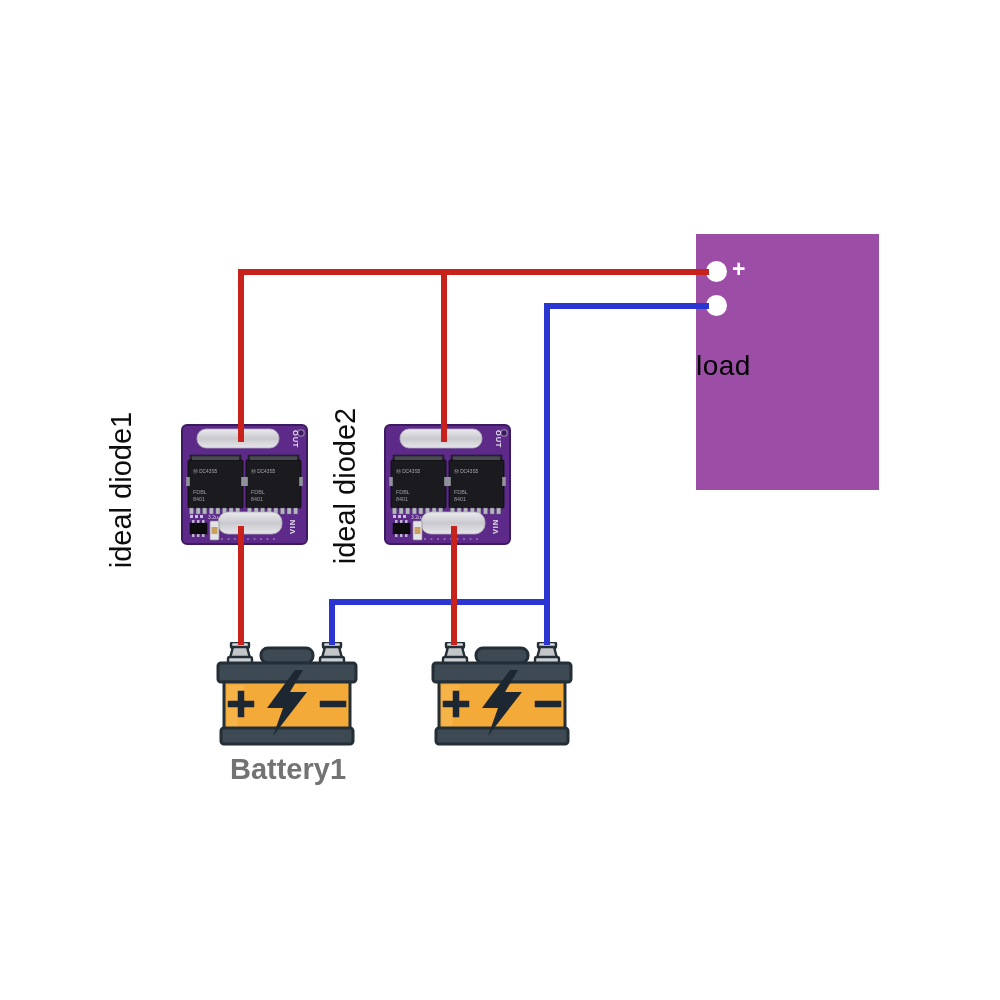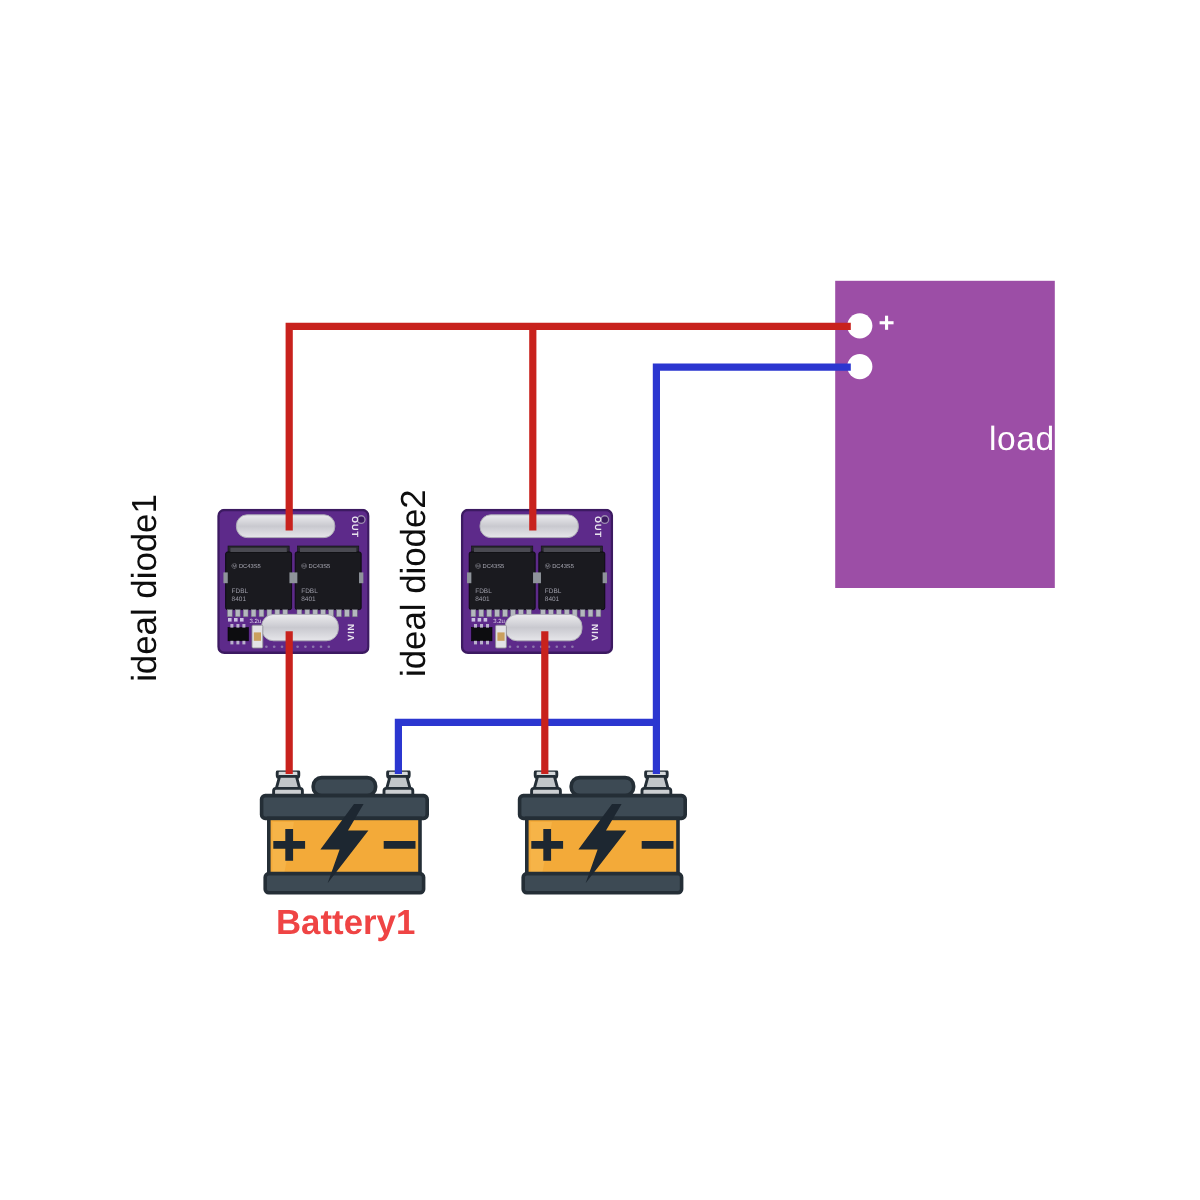--- a/index.html
+++ b/index.html
@@ -6,37 +6,37 @@
   .canvas{
     position:relative;width:1000px;height:1000px;background:#ffffff;
     font-family:"Liberation Sans",sans-serif;overflow:hidden;
   }
   
   .load-box{position:absolute;left:696px;top:234px;width:183px;height:256px;background:#9c4ea6;}
   .load-terminal{position:absolute;width:21px;height:21px;border-radius:50%;background:#ffffff;}
   .load-terminal.t-plus{left:10px;top:27px;}
   .load-terminal.t-minus{left:10px;top:61px;}
   .load-plus-label{position:absolute;left:36px;top:24px;color:#ffffff;font-size:23px;font-weight:600;line-height:1;}
-  .load-label{position:absolute;left:0;top:116px;width:100%;text-align:right;color:#ffffff;font-size:28px;font-weight:500;letter-spacing:0.5px;}
+  .load-label{position:absolute;left:0;top:116px;width:100%;text-align:left;color:#000000;font-size:28px;font-weight:500;letter-spacing:0.5px;}
   
   .module{position:absolute;width:127px;height:121px;}
   .module.m1{left:181px;top:424px;}
   .module.m2{left:384px;top:424px;}
   
   .rot-label{
     position:absolute;width:170px;height:34px;line-height:34px;text-align:center;
     color:#0d0d0d;font-size:29px;transform:rotate(-90deg);white-space:nowrap;
   }
   .rot-label.l1{left:36px;top:473px;}
   .rot-label.l2{left:260px;top:469px;}
   
   .battery{position:absolute;width:144px;height:108px;}
   .battery.b1{left:215px;top:642px;}
   .battery.b2{left:430px;top:642px;}
-  .battery-label{position:absolute;width:144px;text-align:center;color:#ef4444;font-size:29px;font-weight:600;}
+  .battery-label{position:absolute;width:144px;text-align:center;color:#737373;font-size:29px;font-weight:600;}
   .battery-label.bl1{left:216px;top:753px;}
   .battery-label.bl2{left:431px;top:753px;}
   
   .wires{position:absolute;left:0;top:0;width:1000px;height:1000px;pointer-events:none;}
   .hidden-defs{position:absolute;width:0;height:0;}
 </style>
 </head>
 <body>
 
 <svg class="hidden-defs" aria-hidden="true">

